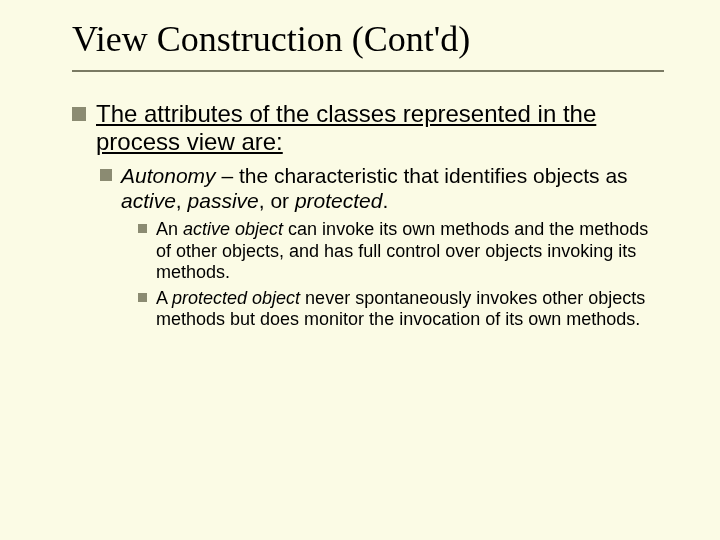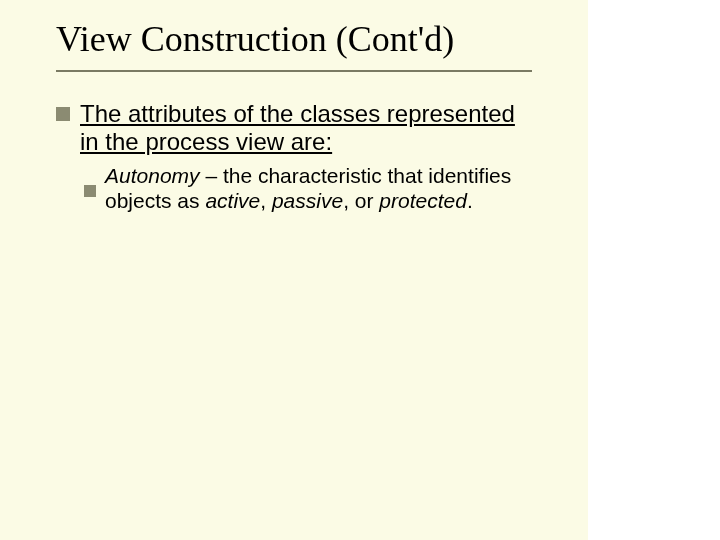--- a/index.html
+++ b/index.html
@@ -3,25 +3,25 @@
 <meta charset="utf-8">
 <style>
   html, body {
     margin: 0;
     padding: 0;
     width: 720px;
     height: 540px;
     overflow: hidden;
   }
   .slide {
-    width: 588px;
+    width: 720px;
     height: 540px;
     background: #fbfbe5;
     box-sizing: border-box;
-    padding: 18px 56px 30px 56px;
+    padding: 18px 56px 30px 72px;
     font-family: Arial, "Helvetica Neue", Helvetica, sans-serif;
     color: #000;
     position: relative;
   }
   .title {
     font-family: "Times New Roman", Times, serif;
     font-size: 36px;
     font-weight: 400;
     margin: 0;
     padding-bottom: 10px;
@@ -61,21 +61,20 @@
     margin-top: 5px;
   }
   .b2 {
     display: flex;
     gap: 9px;
     font-size: 21px;
     line-height: 1.2;
     margin-left: 28px;
     margin-top: 2px;
     margin-bottom: 6px;
-    align-items: center;
   }
   .b3 {
     display: flex;
     gap: 9px;
     font-size: 18px;
     line-height: 1.2;
     margin-left: 66px;
     margin-top: 4px;
   }
   .it { font-style: italic; }
@@ -93,16 +92,28 @@
     <div>The attributes of the classes represented in the process view are:</div>
   </div>
 
   <div class="b2">
     <div class="sq2"></div>
     <div>
       <span class="it">Autonomy</span><span> – the characteristic that identifies objects as </span><span class="it">active</span><span>, </span><span class="it">passive</span><span>, or </span><span class="it">protected</span><span>.</span>
     </div>
   </div>
 
+  <div class="b3">
+    <div class="sq3"></div>
+    <div>
+      <span>An </span><span class="it">active object</span><span> can invoke its own methods and the methods of other objects, and has full control over objects invoking its methods.</span>
+    </div>
+  </div>
 
 
+  <div class="b3">
+    <div class="sq3"></div>
+    <div>
+      <span>A </span><span class="it">protected object</span><span> never spontaneously invokes other objects methods but does monitor the invocation of its own methods.</span>
+    </div>
+  </div>
 
 </div>
 
 </body></html>

